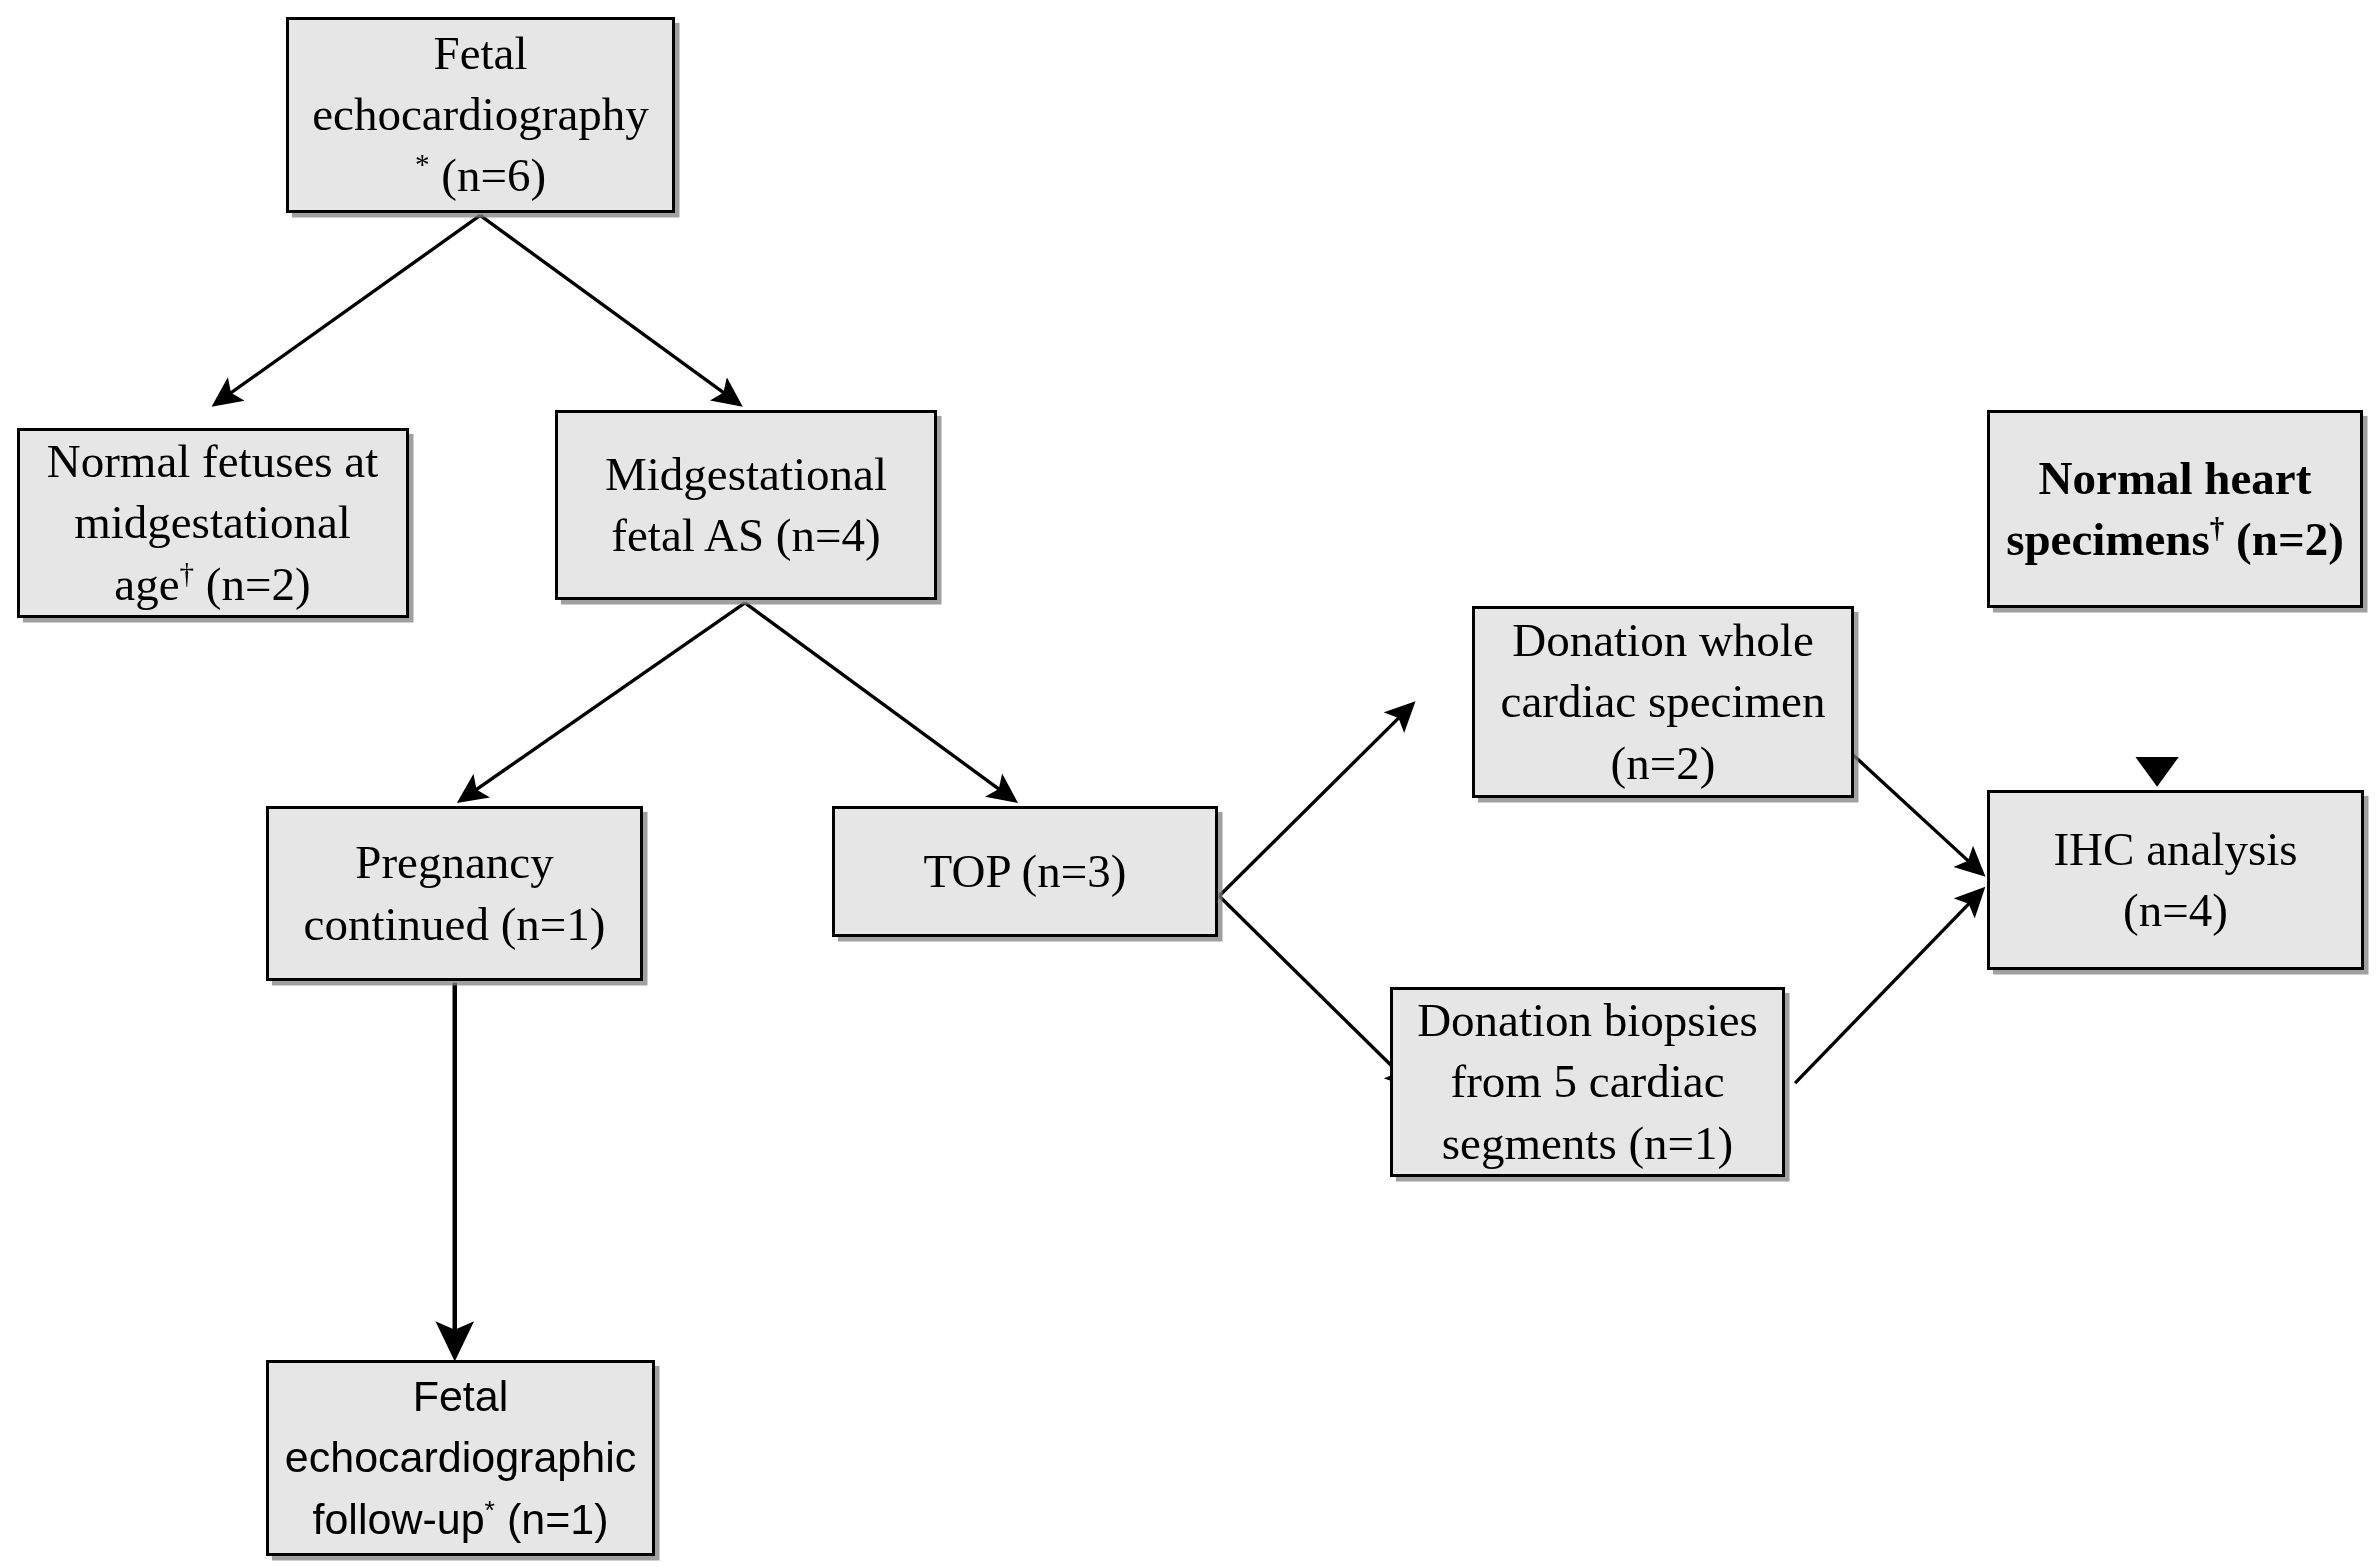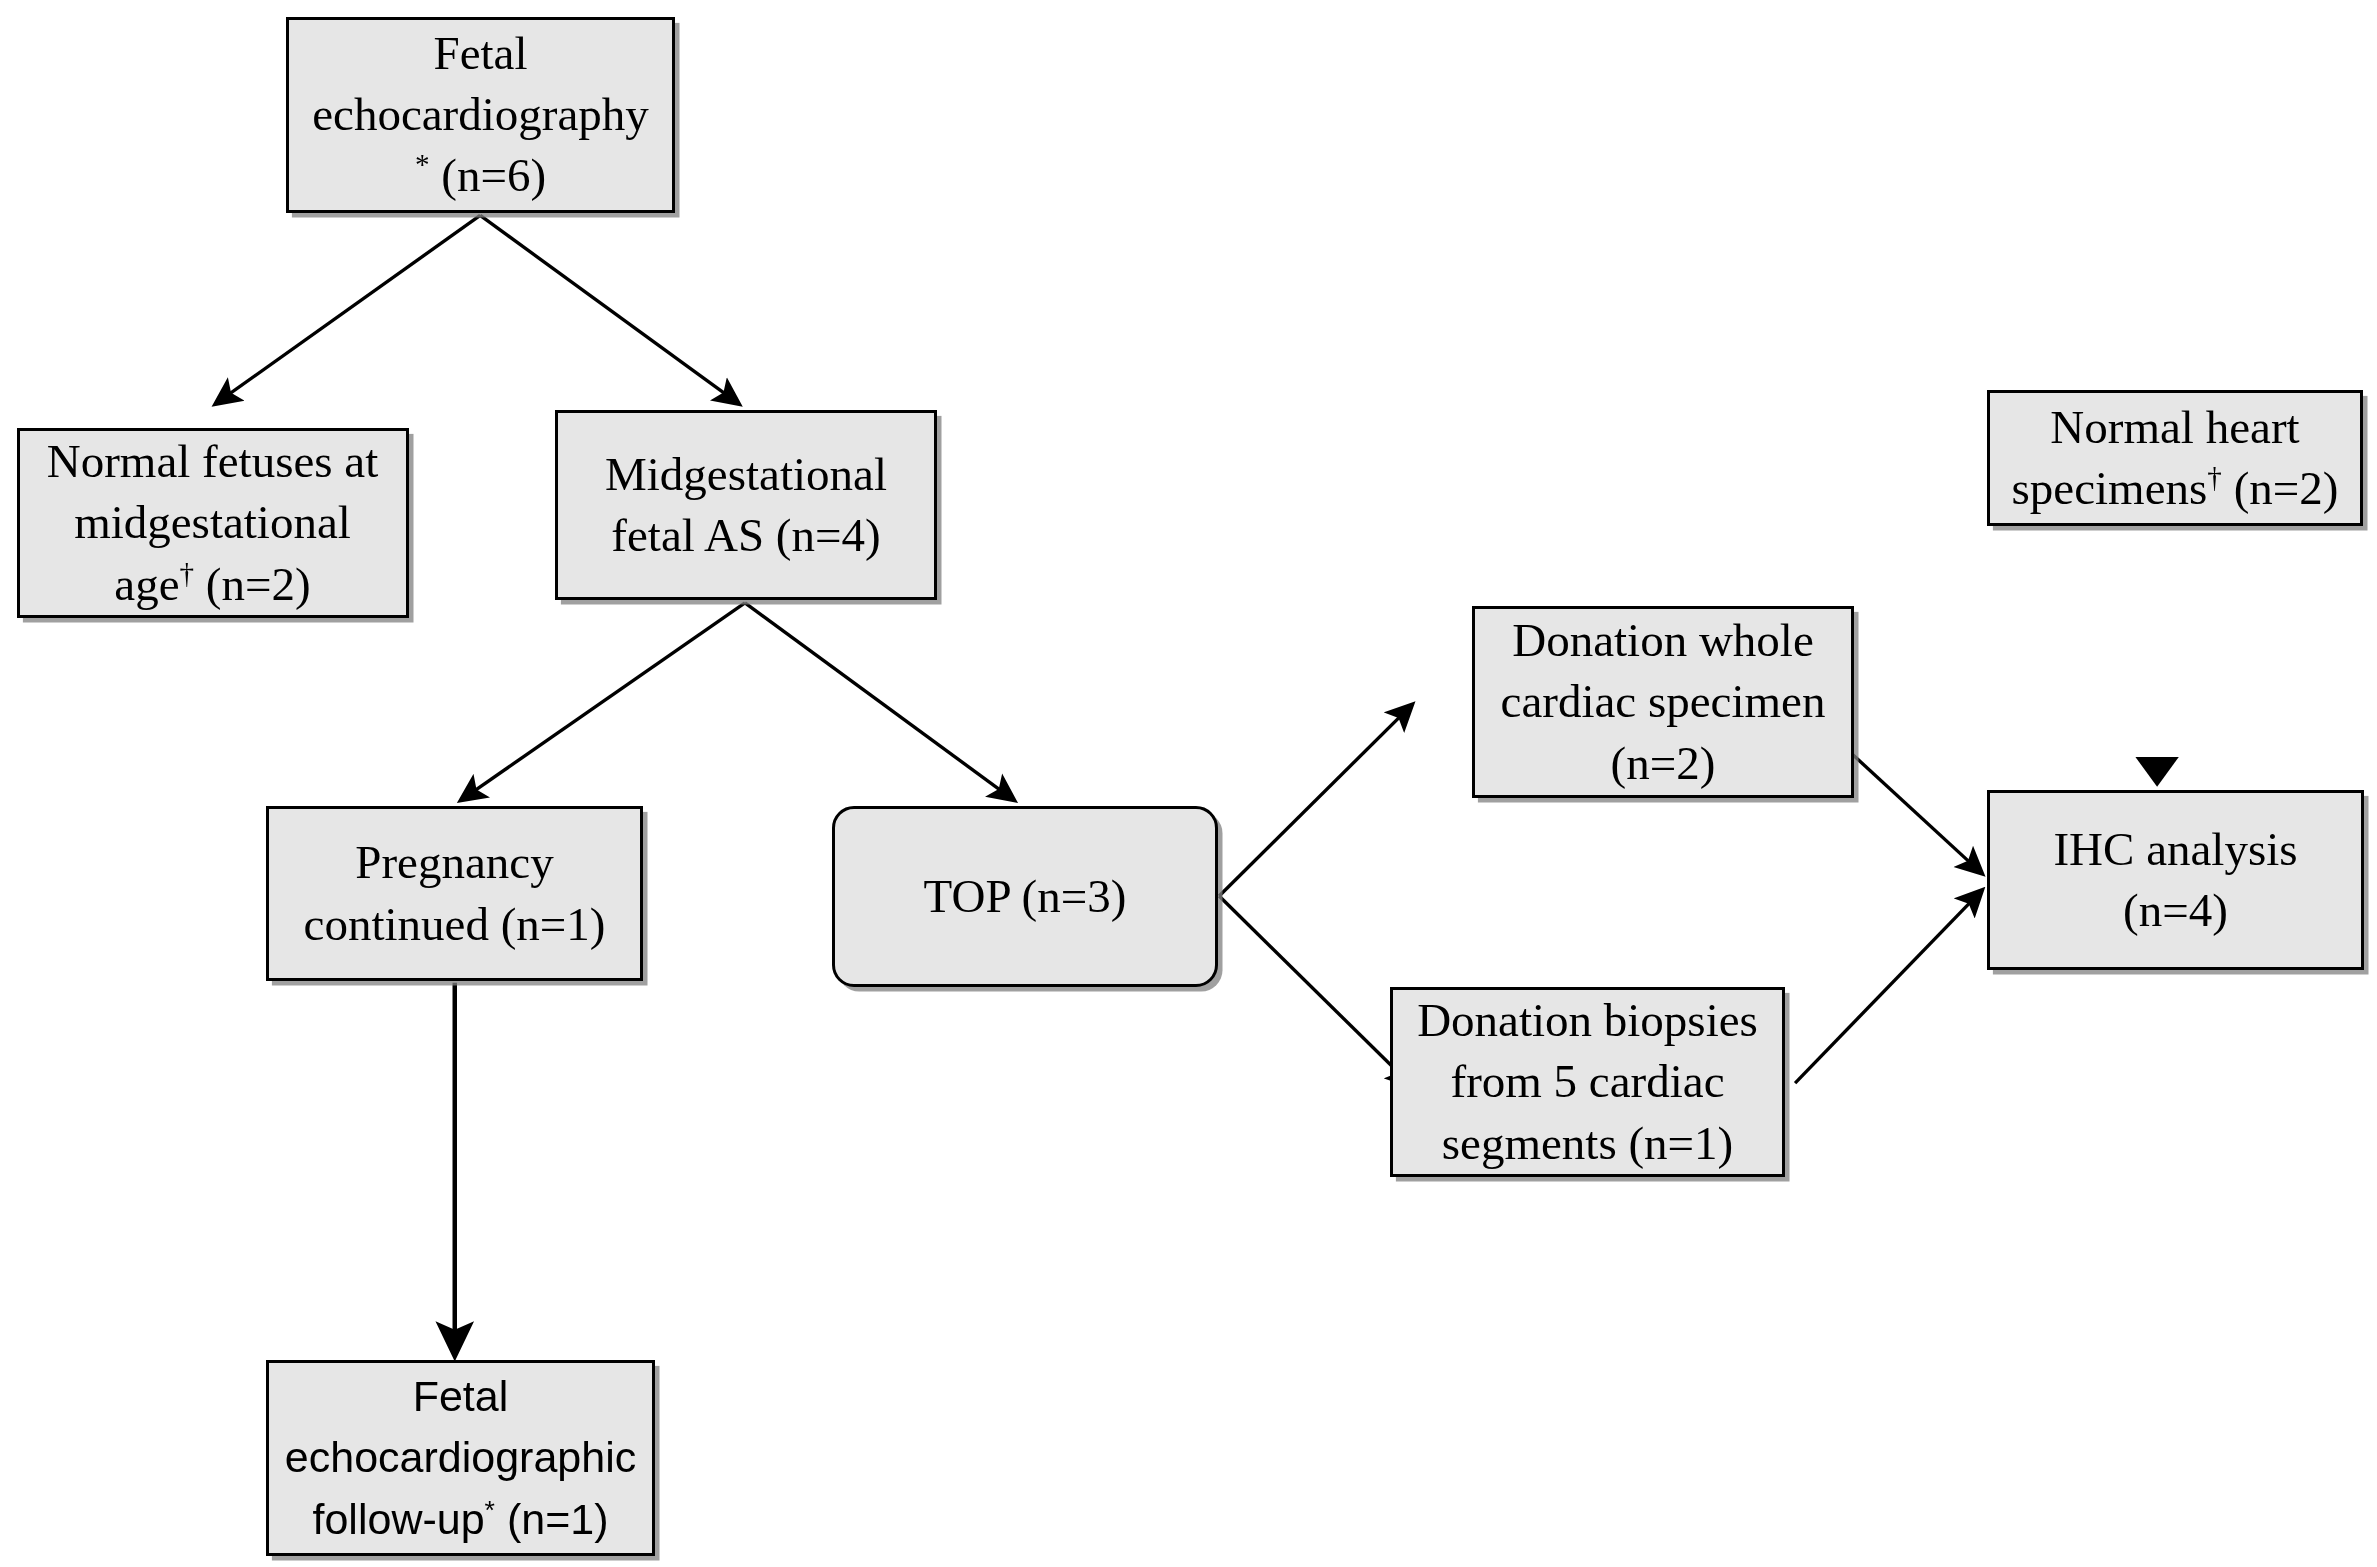--- a/index.html
+++ b/index.html
@@ -55,24 +55,24 @@
   .sup {
     font-size: 0.62em;
     vertical-align: super;
     line-height: 0;
   }
 
   
   #node-fetal-echo          { left: 286px;  top: 16.5px;   width: 389px;  height: 196px; }
   #node-normal-fetuses      { left: 16.5px;   top: 428px;  width: 392px;  height: 190px; justify-content: center; }
   #node-midgest-as          { left: 555px;  top: 410px;  width: 382px;  height: 190px; }
-  #node-normal-heart        { left: 1987px; top: 390px;  width: 376px;  height: 136px; }
+  #node-normal-heart        { left: 1987px; top: 410px;  width: 376px;  height: 198px; font-weight: bold; }
   #node-donation-whole      { left: 1472px; top: 606px;  width: 382px;  height: 192px; }
   #node-pregnancy           { left: 266px;  top: 806px; width: 377px;  height: 175px; justify-content: flex-end; }
-  #node-top                 { left: 832px; top: 806px; width: 386px;  height: 181px; border-radius: 22px; }
+  #node-top                 { left: 832px; top: 806px; width: 386px;  height: 131px; }
   #node-ihc                 { left: 1987px; top: 790px; width: 377px;  height: 180px; }
   #node-donation-biopsies   { left: 1390px; top: 987px; width: 395px;  height: 190px; }
   #node-followup            { left: 266px;  top: 1360px; width: 389px;  height: 196px; }
 </style>
 </head>
 <body>
 
 <div id="canvas">
 
   <svg id="edges" viewBox="0 0 3178 2095" width="2377" height="1567" xmlns="http://www.w3.org/2000/svg">

